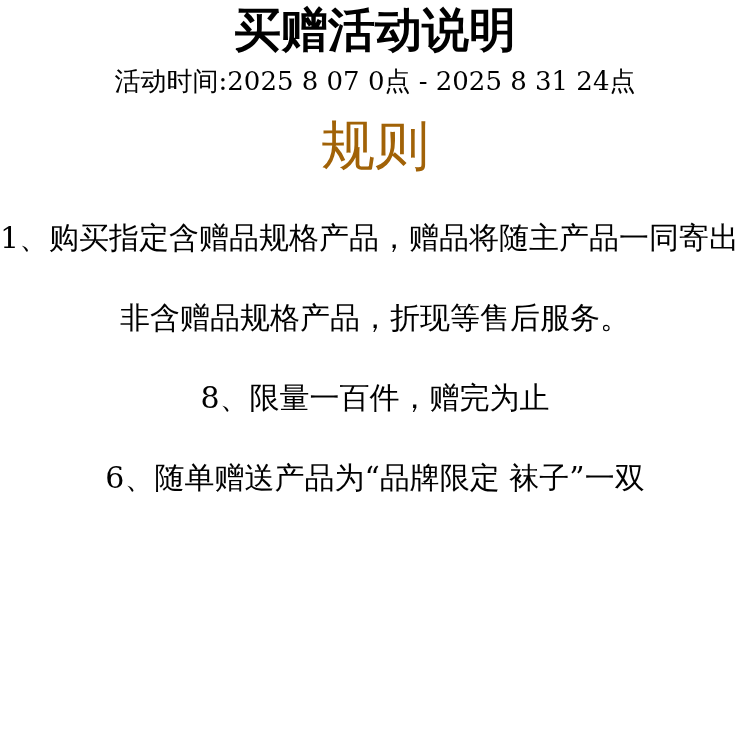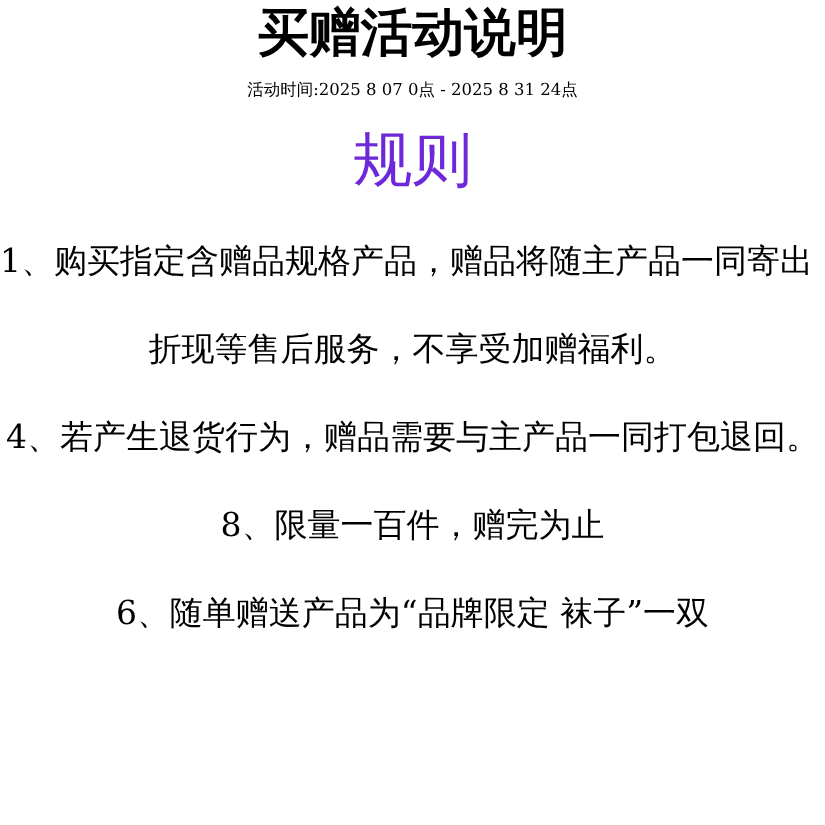--- a/index.html
+++ b/index.html
@@ -30,21 +30,21 @@
     font-weight: bold;
     line-height: 60px;
     white-space: nowrap;
   }
   .subtitle {
     position: absolute;
     top: 62px;
     left: 0;
     width: 100%;
     text-align: center;
-    font-size: 15px;
+    font-size: 26px;
     line-height: 38px;
     white-space: nowrap;
   }
   .heading {
     position: absolute;
     top: 112px;
     left: 0;
     width: 100%;
     text-align: center;
     font-size: 54px;
@@ -66,22 +66,21 @@
   }
 </style>
 </head>
 <body style="background: rgb(255, 255, 255); color: rgb(0, 0, 0);">
 
 <div class="canvas">
   <div class="title">买赠活动说明</div>
 
   <div class="subtitle">活动时间:2025 8 07 0点 - 2025 8 31 24点</div>
 
-  <div class="heading" style="color: #6d28d9;">规则</div>
+  <div class="heading" style="color: #a16207;">规则</div>
 
   <div class="rules">
     <div class="rule-line">1、购买指定含赠品规格产品，赠品将随主产品一同寄出；</div>
-    <div class="rule-line">折现等售后服务，不享受加赠福利。</div>
-    <div class="rule-line">4、若产生退货行为，赠品需要与主产品一同打包退回。</div>
+    <div class="rule-line">非含赠品规格产品，折现等售后服务。</div>
     <div class="rule-line">8、限量一百件，赠完为止</div>
     <div class="rule-line">6、随单赠送产品为“品牌限定 袜子”一双</div>
   </div>
 </div>
 
 </body></html>

